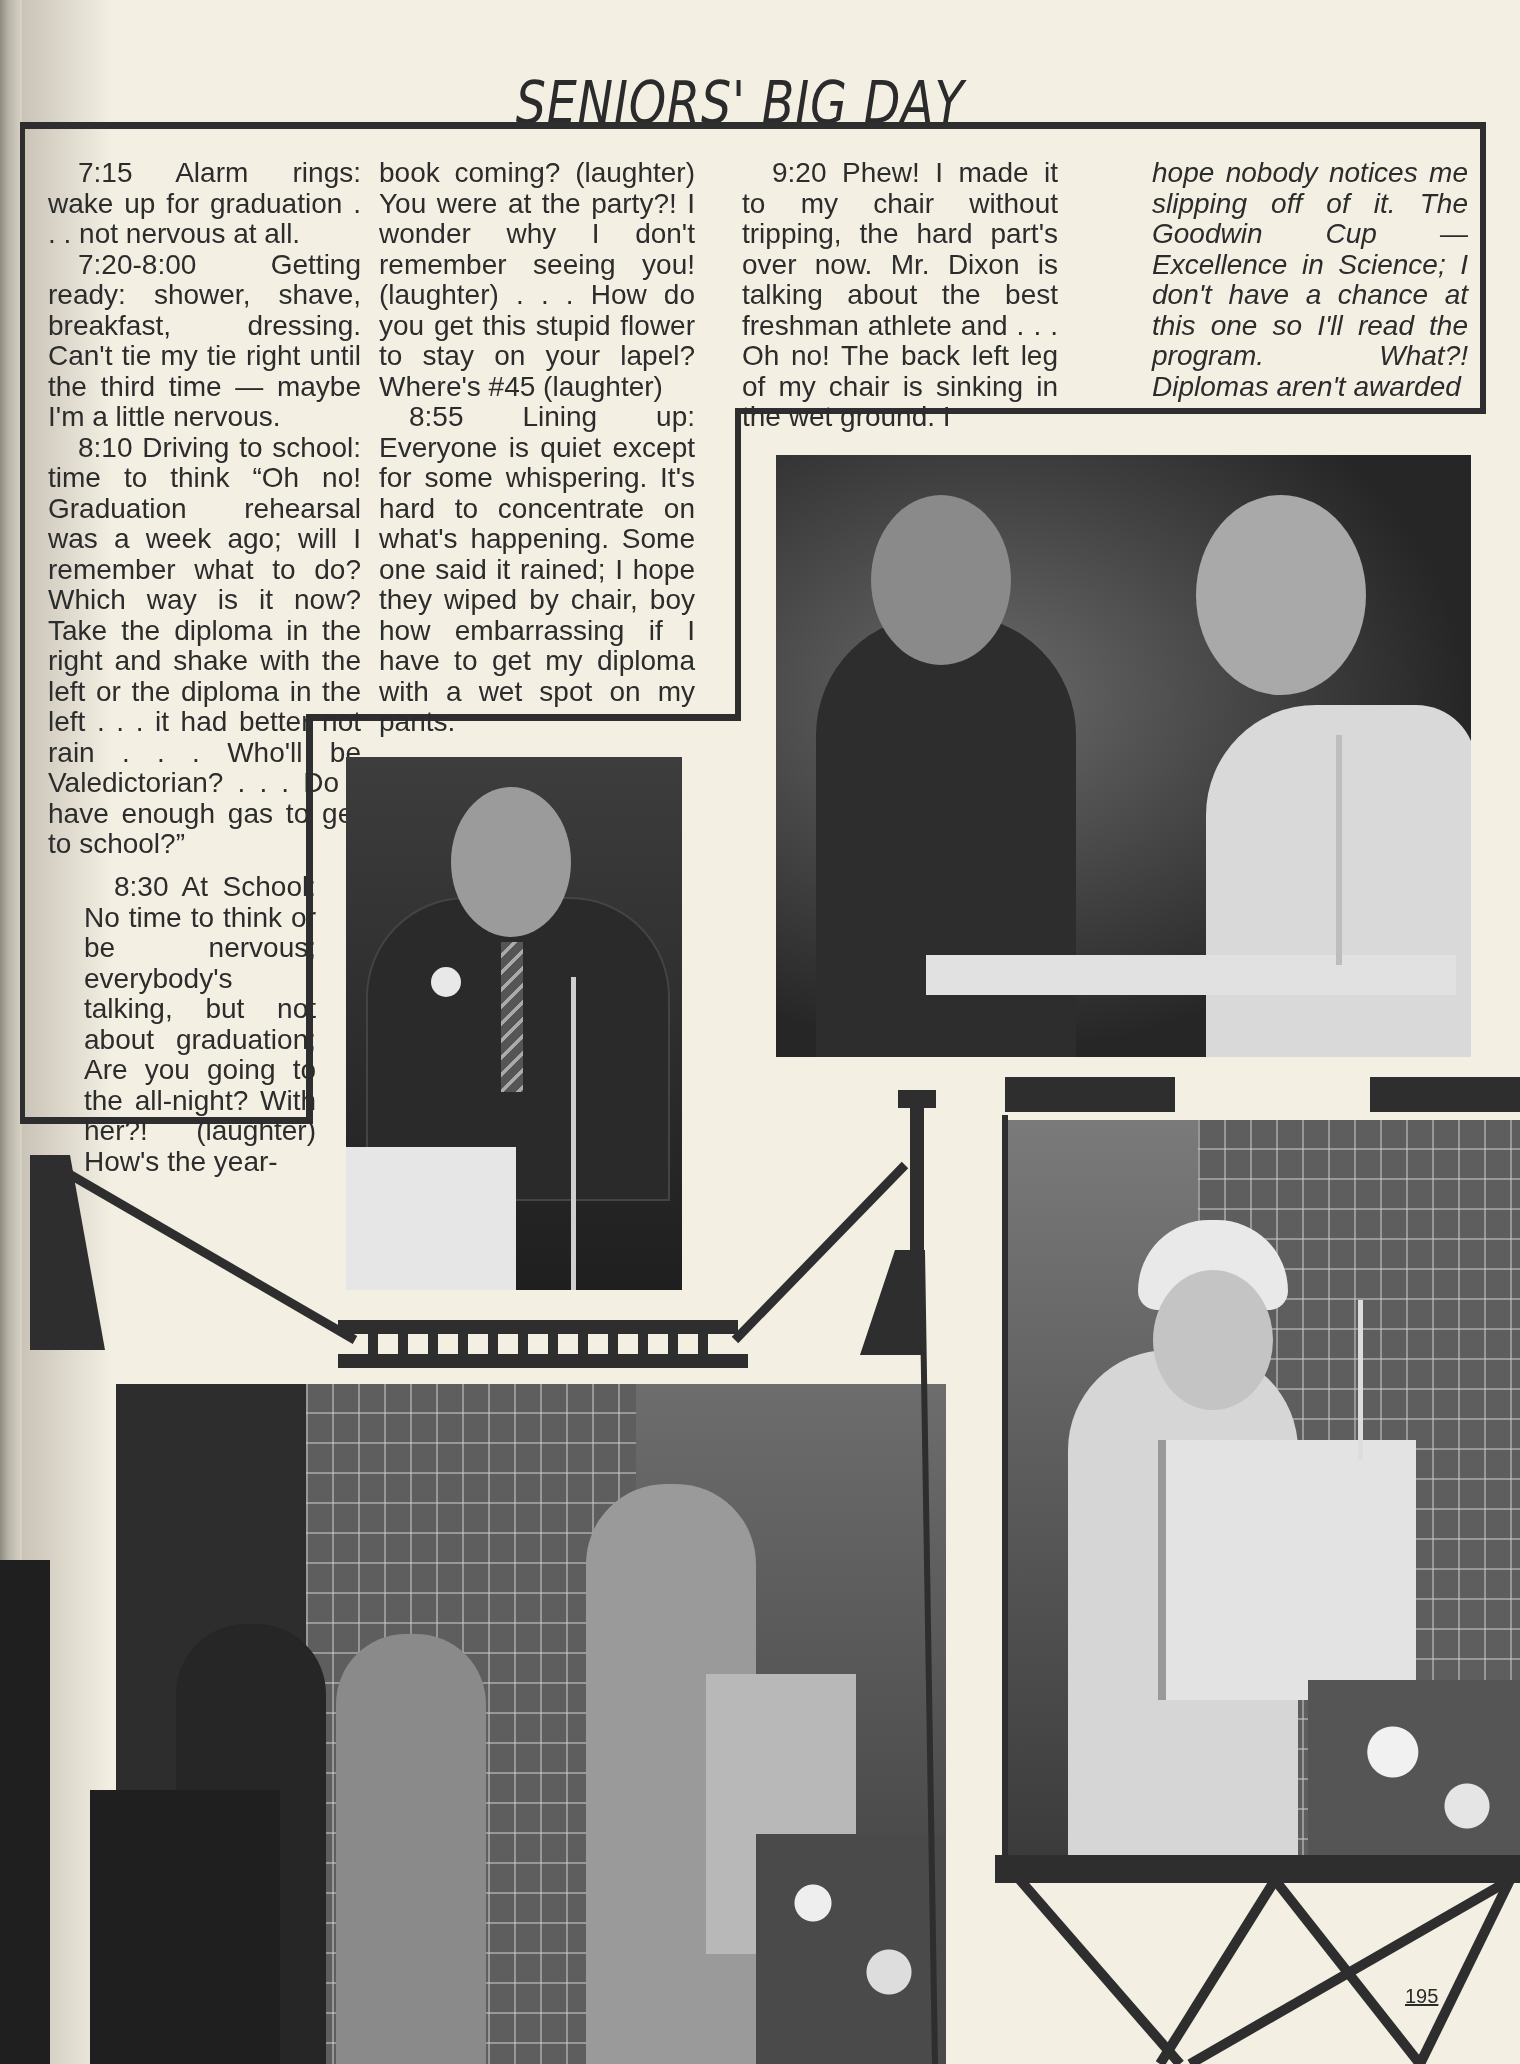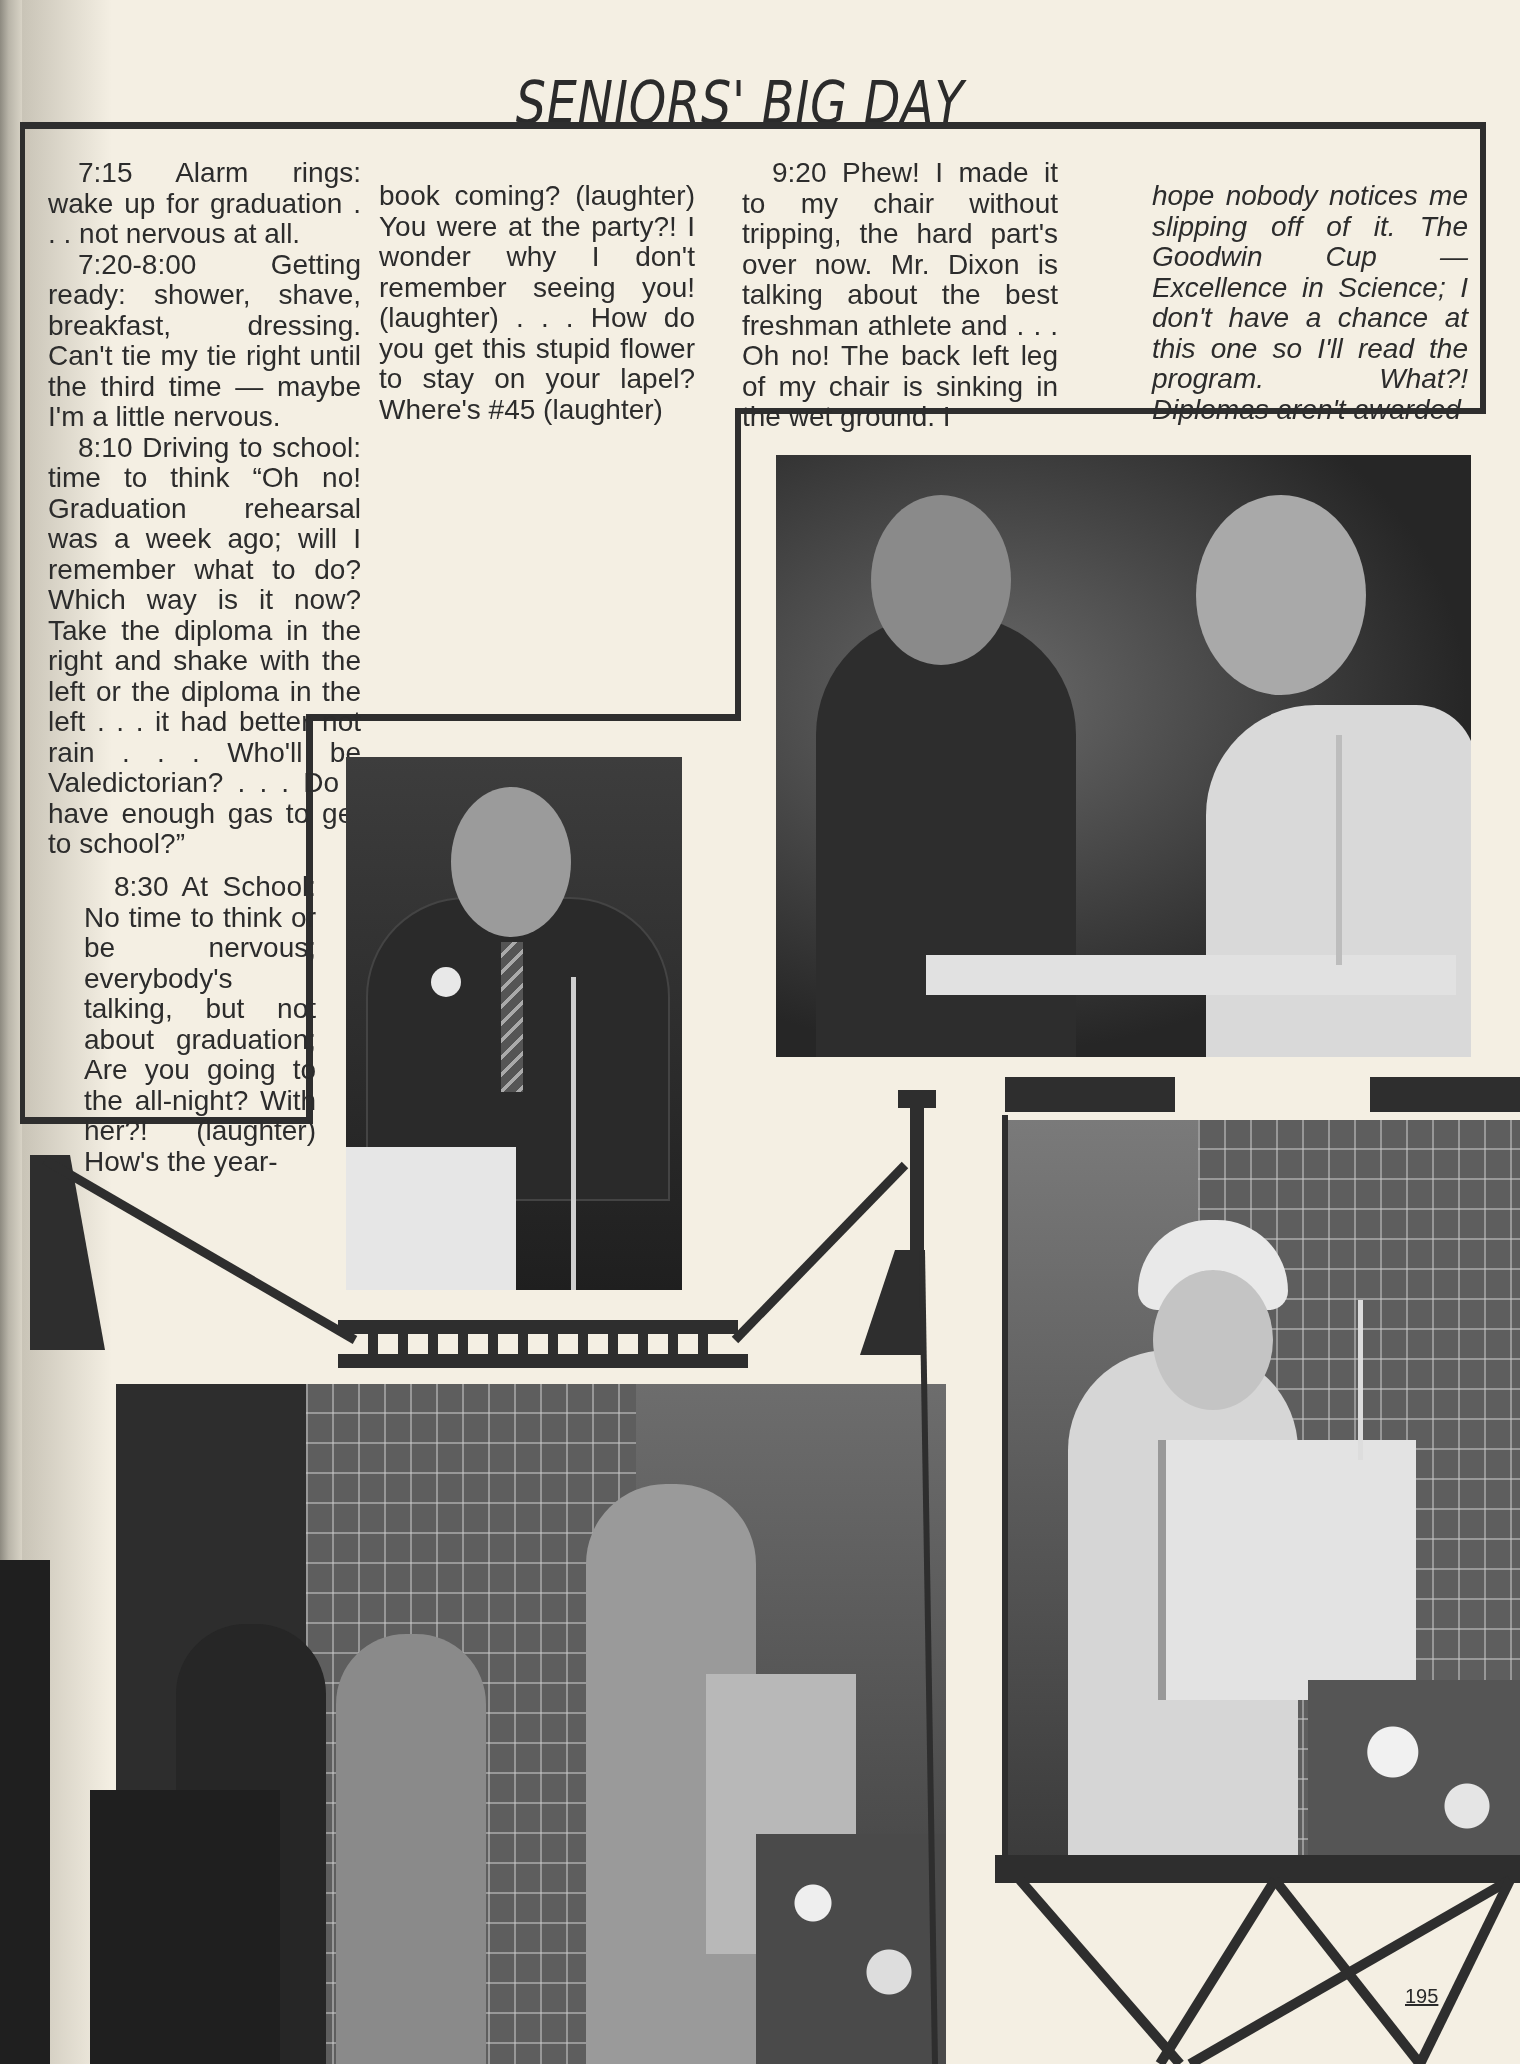--- a/index.html
+++ b/index.html
@@ -22,21 +22,21 @@
     font-family: "DejaVu Sans", sans-serif; font-style: italic; font-weight: normal;
     font-size: 58px; letter-spacing: 1px; color: #2b2b2b;
     transform: scaleX(0.82); transform-origin: center;
   }
   .border { position: absolute; background: #2e2e2e; }
   .col {
     position: absolute; font-size: 28px; line-height: 30.5px; text-align: justify;
     color: #2c2c2c;
   }
   .col p { margin: 0; text-indent: 30px; }
-  .col p.cont { text-indent: 0; margin-top: 23px; }
+  .col p.cont { text-indent: 0; }
   .photo {
     position: absolute; overflow: hidden;
     background: #555;
   }
   .photo .bg { position: absolute; inset: 0; }
   .photo .fig { position: absolute; }
   .brick {
     background-color: #5e5e5e;
     background-image:
       linear-gradient(90deg, rgba(200,200,200,0.55) 2px, transparent 2px),
@@ -68,20 +68,21 @@
 <div class="col" style="left:48px; top:158px; width:313px;">
   <p>7:15 Alarm rings: wake up for graduation . . . not nervous at all.</p>
   <p>7:20-8:00 Getting ready: shower, shave, breakfast, dressing. Can't tie my tie right until the third time — maybe I'm a little nervous.</p>
   <p style="width:313px;">8:10 Driving to school: time to think “Oh no! Graduation rehearsal was a week ago; will I remember what to do? Which way is it now? Take the diploma in the right and shake with the left or the diploma in the left . . . it had better not rain . . . Who'll be Valedictorian? . . . Do I have enough gas to get to school?”</p>
 </div>
 <div class="col" style="left:48px; top:872px; width:232px;margin-left:36px;">
   <p>8:30 At School: No time to think or be nervous; everybody's talking, but not about graduation; Are you going to the all-night? With her?! (laughter) How's the year-</p>
 </div>
 <div class="col" style="left:379px; top:158px; width:316px;">
   <p class="cont">book coming? (laughter) You were at the party?! I wonder why I don't remember seeing you! (laughter) . . . How do you get this stupid flower to stay on your lapel? Where's #45 (laughter)</p>
+  <p>8:55 Lining up: Everyone is quiet except for some whispering. It's hard to concentrate on what's happening. Some one said it rained; I hope they wiped by chair, boy how embarrassing if I have to get my diploma with a wet spot on my pants.</p>
 </div>
 <div class="col" style="left:742px; top:158px; width:316px;">
   <p>9:20 Phew! I made it to my chair without tripping, the hard part's over now. Mr. Dixon is talking about the best freshman athlete and . . . Oh no! The back left leg of my chair is sinking in the wet ground. I</p>
 </div>
 <div class="col" style="left:1152px; top:158px; width:316px;font-style:italic;">
   <p class="cont">hope nobody notices me slipping off of it. The Goodwin Cup — Excellence in Science; I don't have a chance at this one so I'll read the program. What?! Diplomas aren't awarded</p>
 </div>
 
 <div class="photo" style="left:776px; top:455px; width:695px; height:602px; background:#3c3c3c;">
   <div class="bg" style="background: radial-gradient(ellipse at 30% 40%, #6a6a6a, #262626 70%);"></div>

